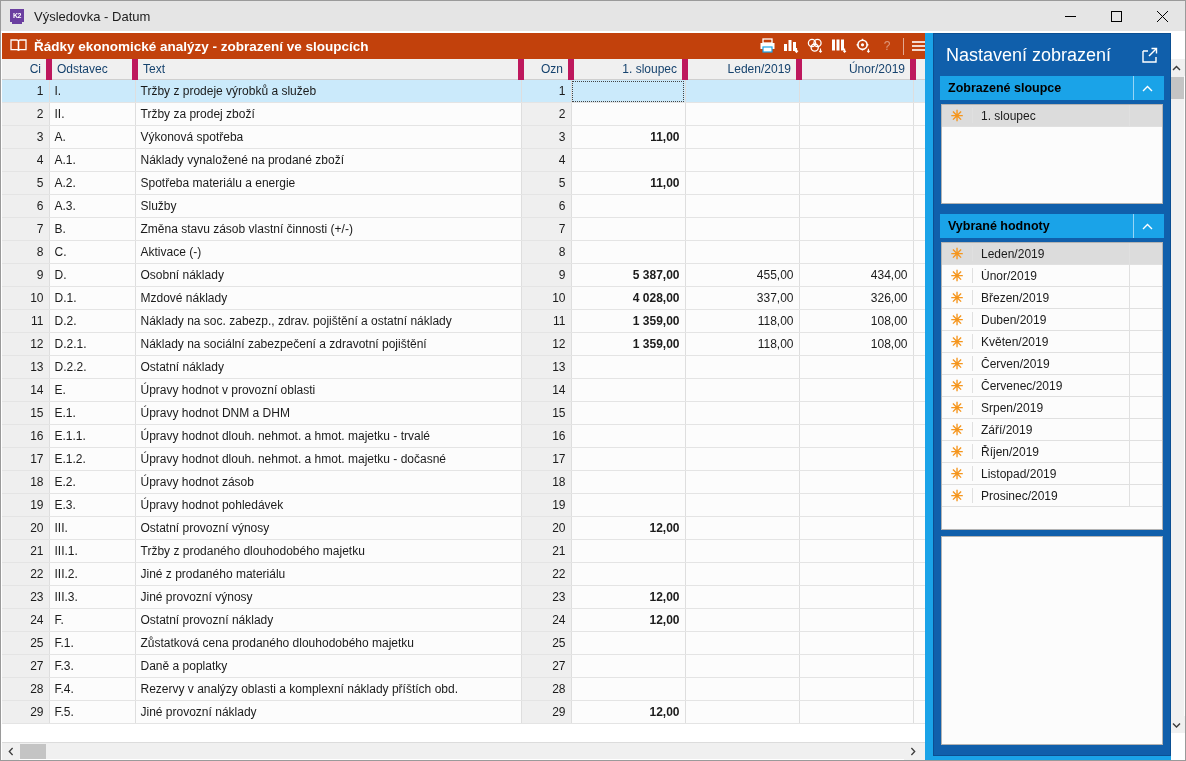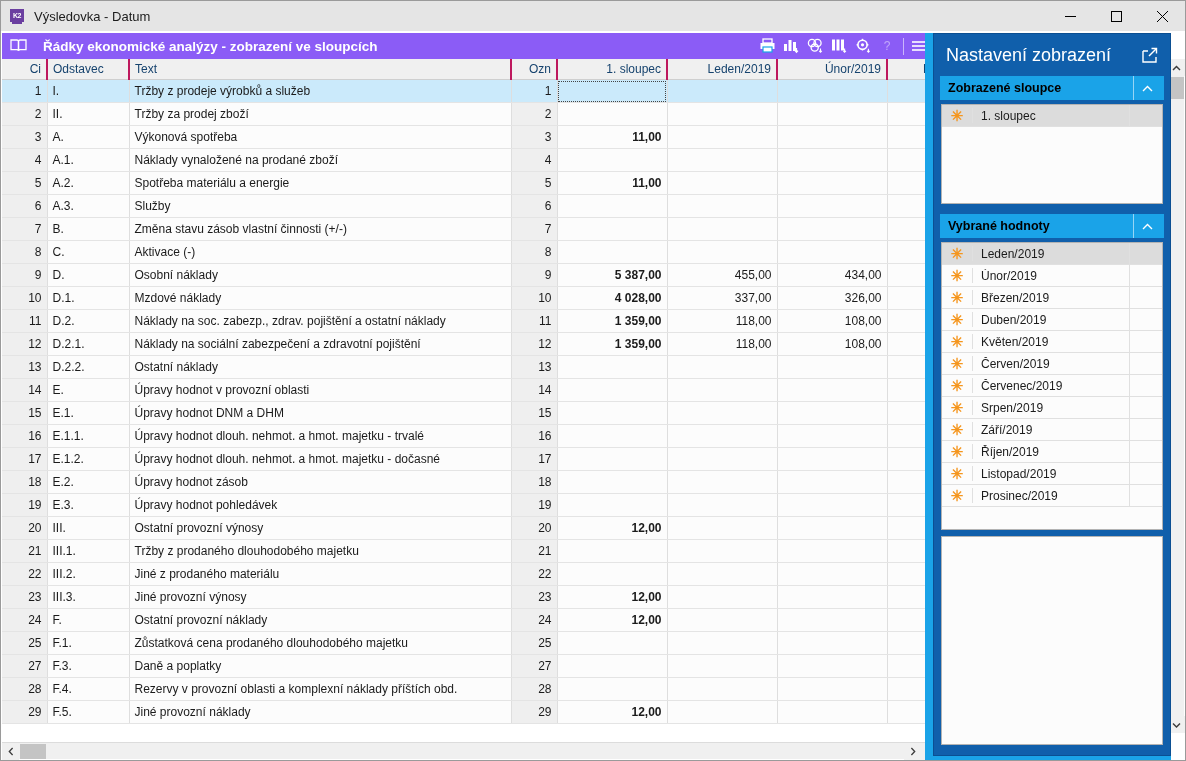--- a/index.html
+++ b/index.html
@@ -75,24 +75,23 @@
     align-items: center;
     justify-content: center;
     color: #000;
   }
 
   
   .bluebar {
     position: absolute;
     left: 1px; top: 32px;
     width: 936px; height: 26px;
-    background: #8b5cf6;
+    background: #c2410c;
     display: flex;
     align-items: center;
-    gap: 9px;
   }
   .book-icon {
     margin-left: 8px;
     margin-right: 7px;
     flex: none;
   }
   .bluebar-title {
     color: #ffffff;
     font-size: 13.5px;
     font-weight: bold;
@@ -131,21 +130,21 @@
   }
   table.grid {
     border-collapse: collapse;
     table-layout: fixed;
     width: 920px;
     font-size: 12px;
   }
   table.grid th {
     height: 20px;
     background: #f0f0f0;
-    border-right: 2px solid #be185d;
+    border-right: 6px solid #be185d;
     border-bottom: 1px solid #cfcfcf;
     color: #16436e;
     font-weight: normal;
     font-size: 12px;
     padding: 0 5px;
     font-family: "Liberation Sans", sans-serif;
     white-space: nowrap;
     overflow: hidden;
   }
   table.grid td {
@@ -698,21 +697,21 @@
             <td class="c-text">Daně a poplatky</td>
             <td class="c-ozn">27</td>
             <td class="c-num"></td>
             <td class="c-num"></td>
             <td class="c-num"></td>
             <td class="c-num"></td>
           </tr>
           <tr>
             <td class="c-ci">28</td>
             <td class="c-ods">F.4.</td>
-            <td class="c-text">Rezervy v provozní oblasti a komplexní náklady příštích obd.</td>
+            <td class="c-text">Rezervy v analýzy oblasti a komplexní náklady příštích obd.</td>
             <td class="c-ozn">28</td>
             <td class="c-num"></td>
             <td class="c-num"></td>
             <td class="c-num"></td>
             <td class="c-num"></td>
           </tr>
           <tr>
             <td class="c-ci">29</td>
             <td class="c-ods">F.5.</td>
             <td class="c-text">Jiné provozní náklady</td>

